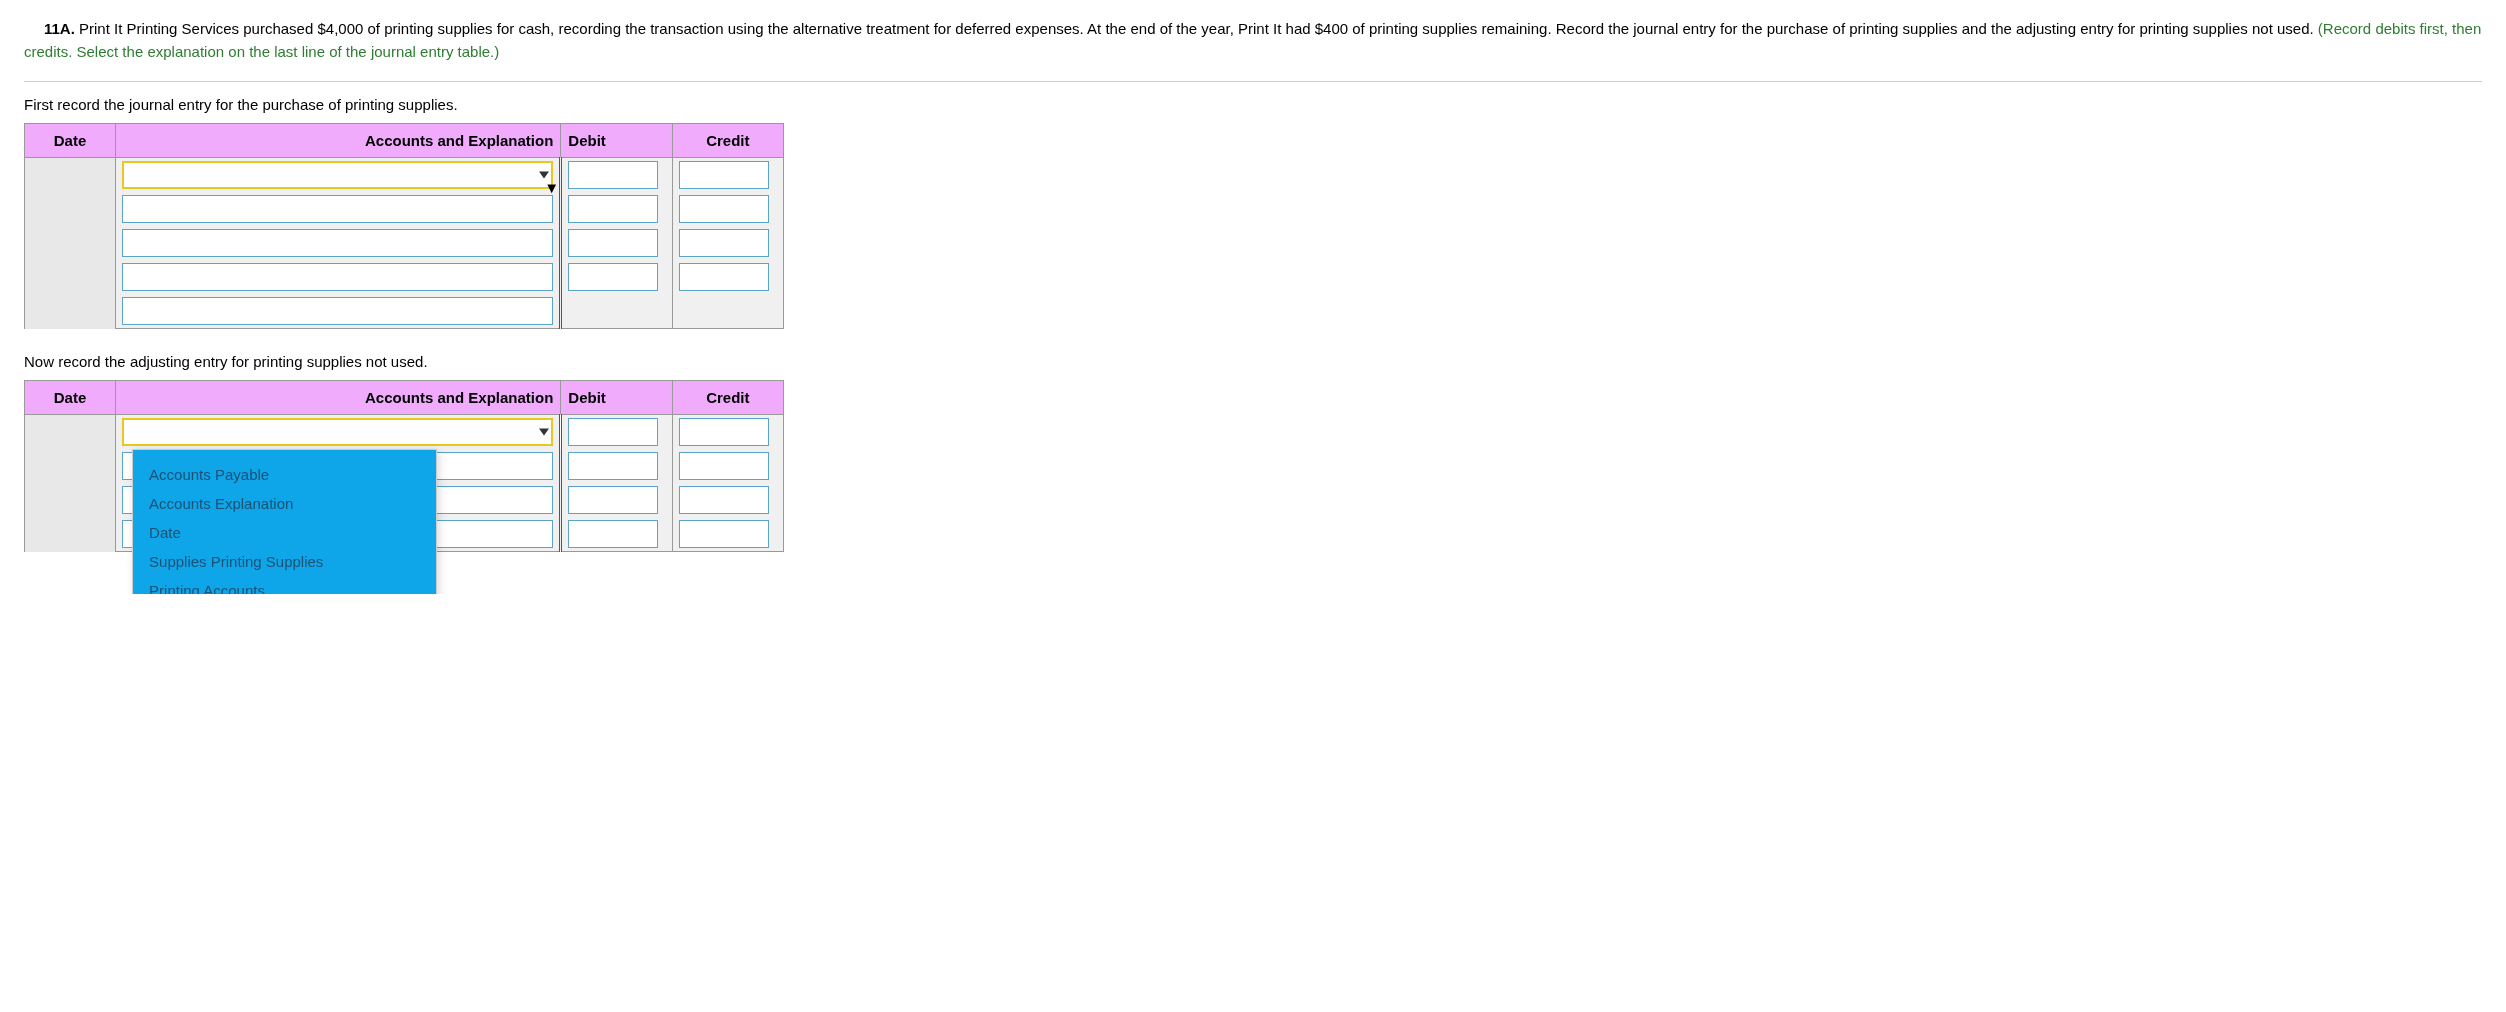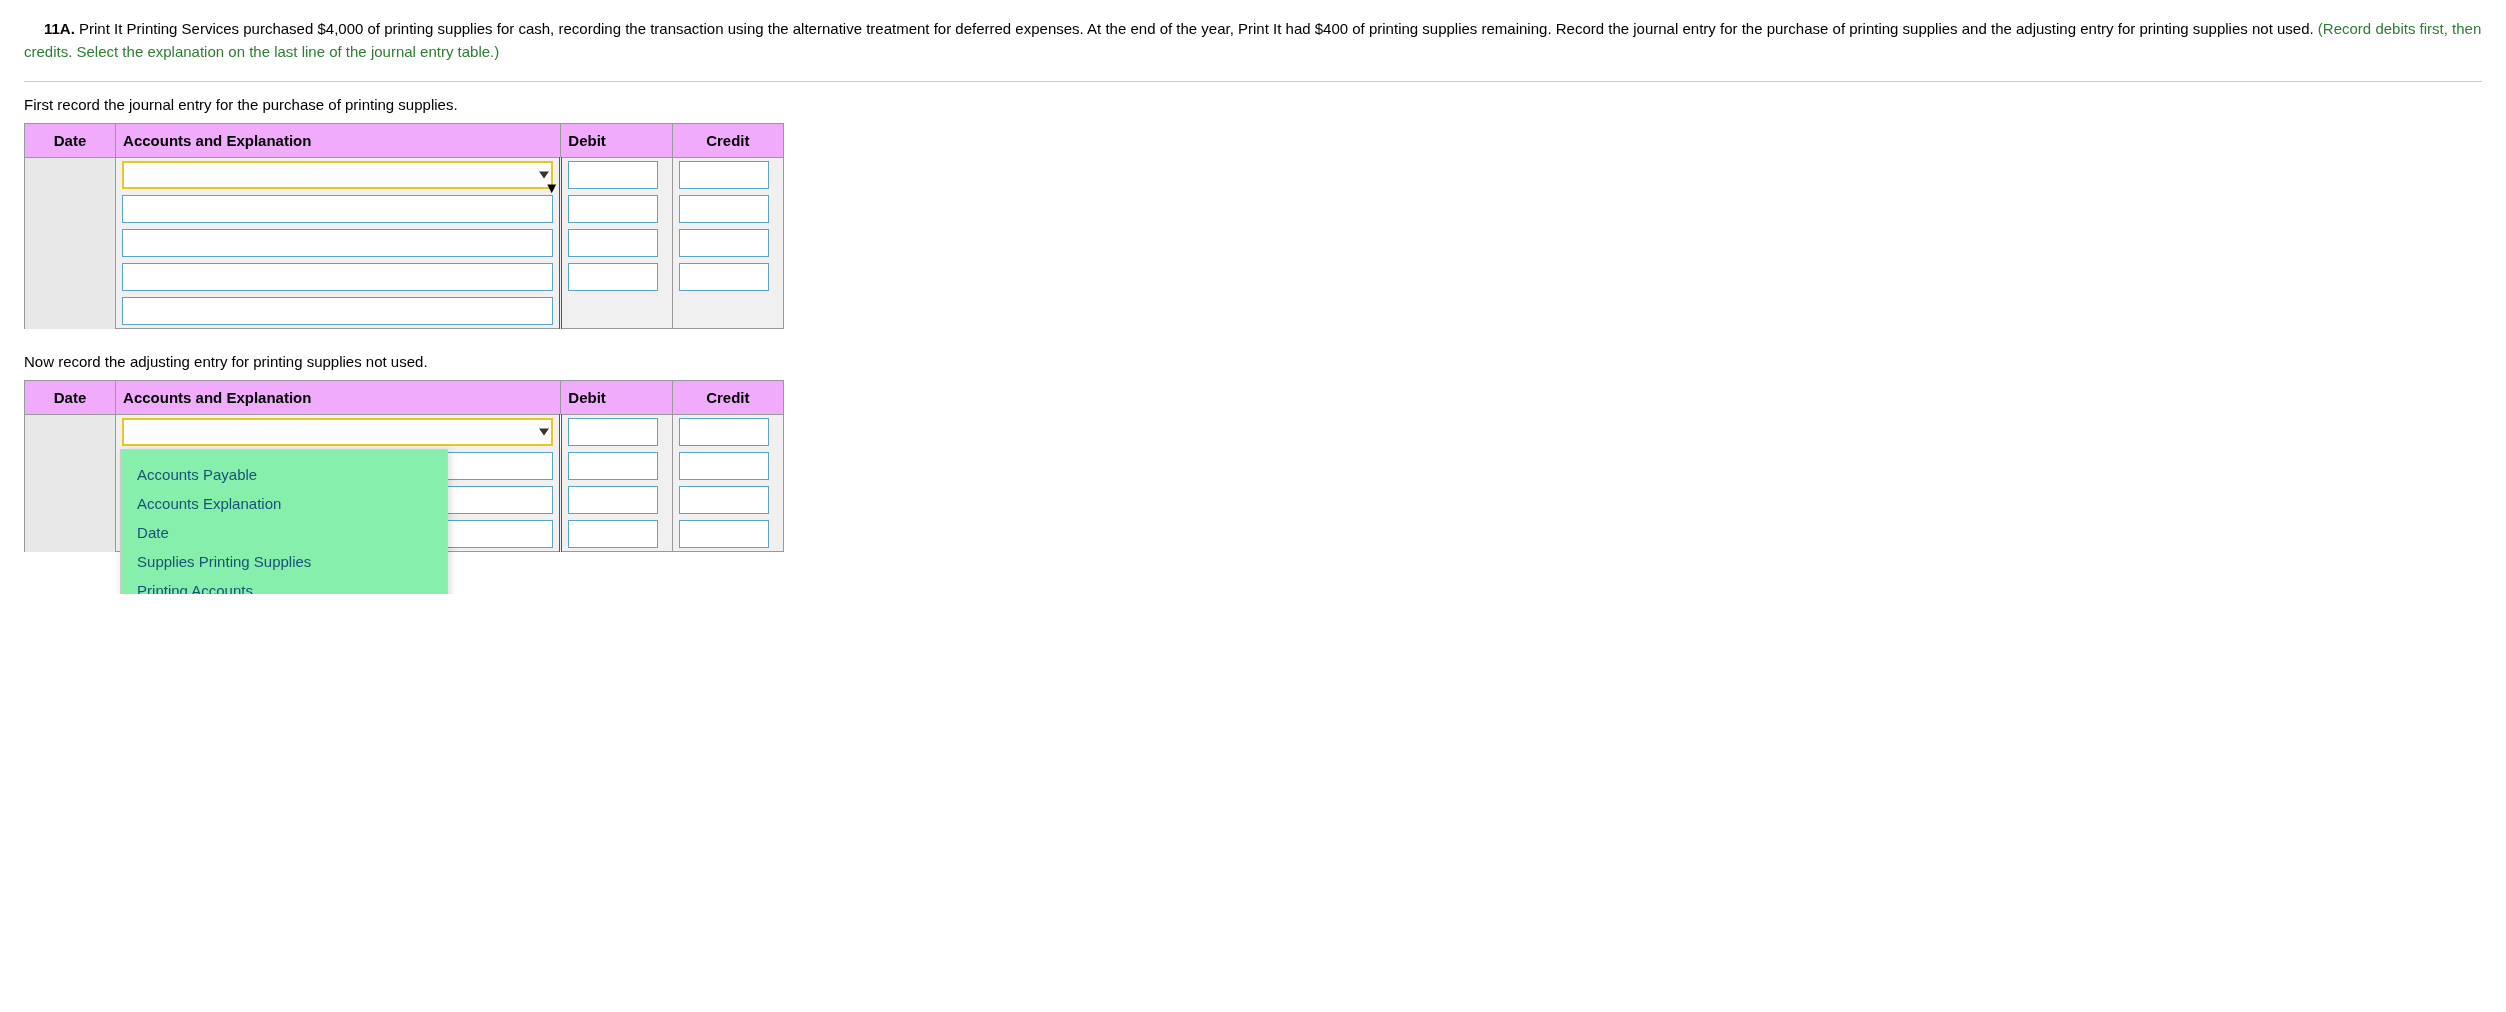--- a/index.html
+++ b/index.html
@@ -29,21 +29,21 @@
     .journal-table th {
       background: #f0abfc;
       border: 1px solid #999;
       padding: 8px 7px;
       font-weight: bold;
       font-size: 15px;
       text-align: center;
       margin-left: 30px;
     }
     .journal-table th.date-col { width: 90px; }
-    .journal-table th.acct-col { width: 440px; text-align: left; }
+    .journal-table th.acct-col { width: 440px; text-align: right; }
     .journal-table th.debit-col { width: 110px; text-align: left; }
     .journal-table th.credit-col { width: 110px; text-align: center; }
 
     .journal-table td {
       border-left: 1px solid #999;
       border-right: 1px solid #999;
       padding: 4px 6px;
       background: #f0f0f0;
       vertical-align: middle;
     }
@@ -108,23 +108,23 @@
 
     .acct-row td {
       padding-top: 3px;
       padding-bottom: 3px;
     }
 
     
     .dropdown-popup {
       position: absolute;
       top: 100%;
-      left: 4px;
-      width: 328px;
-      background: #86efac;
+      left: 16px;
+      width: 305px;
+      background: #0ea5e9;
       border: 1px solid #ccc;
       box-shadow: 2px 2px 8px rgba(0,0,0,0.15);
       z-index: 100;
       padding: 10px 0 10px 0;
     }
     .dropdown-popup .popup-item {
       padding: 6px 16px;
       color: #1a5276;
       font-size: 15px;
       cursor: pointer;

